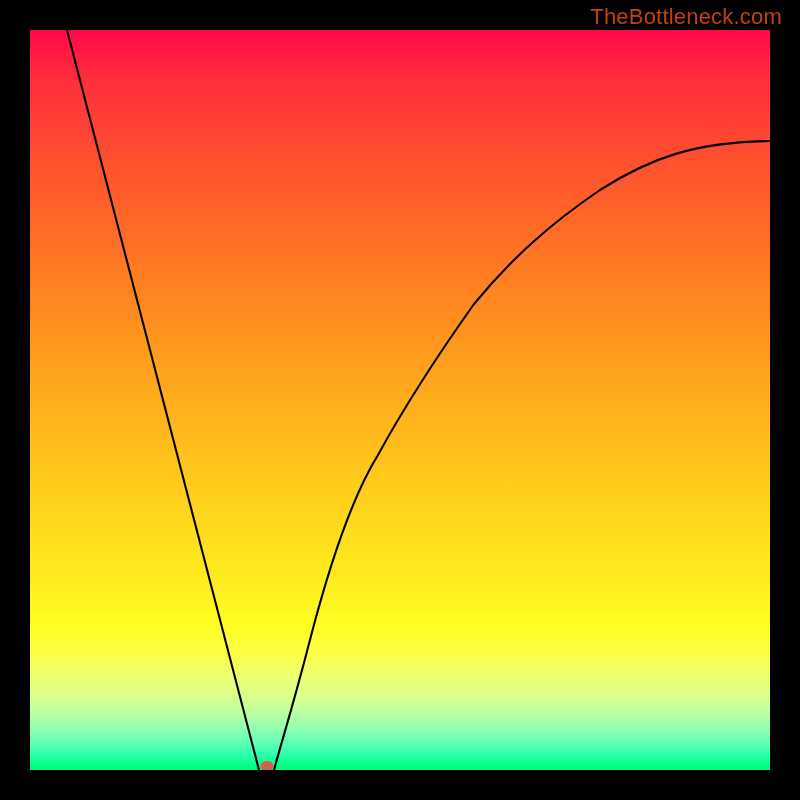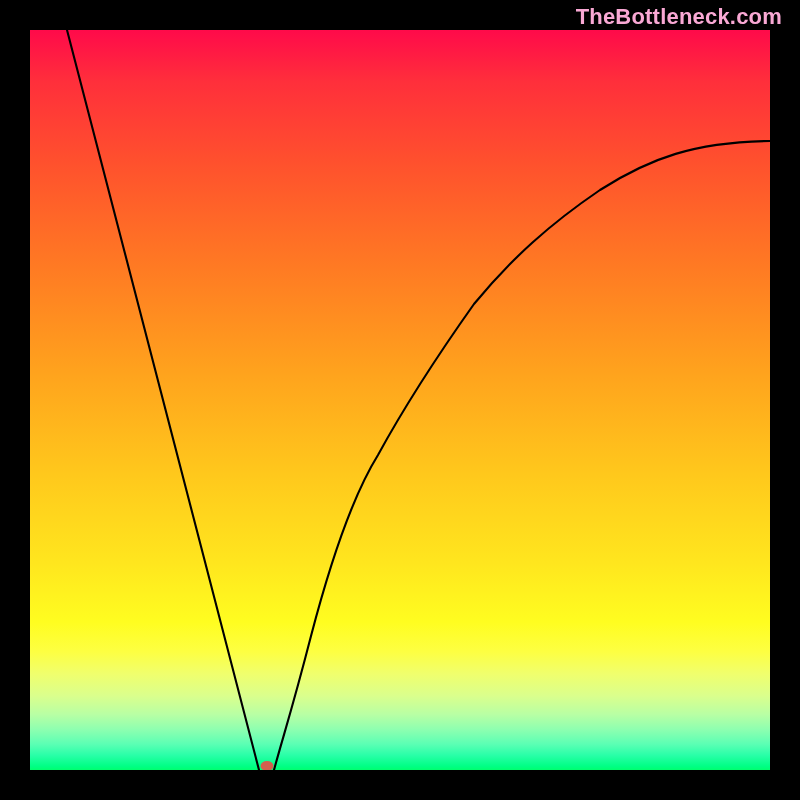--- a/index.html
+++ b/index.html
@@ -11,23 +11,23 @@
   .container {
     width: 800px;
     height: 800px;
     position: relative;
     background: #000;
   }
   .watermark {
     position: absolute;
     top: 4px;
     right: 18px;
-    color: #f9a8d4;
+    color: #c2410c;
     font-size: 22px;
-    font-weight: 700;
+    font-weight: 400;
     letter-spacing: 0.2px;
     z-index: 5;
   }
   .plot-area {
     position: absolute;
     left: 30px;
     top: 30px;
     right: 30px;
     bottom: 30px;
     background: linear-gradient(to bottom,

